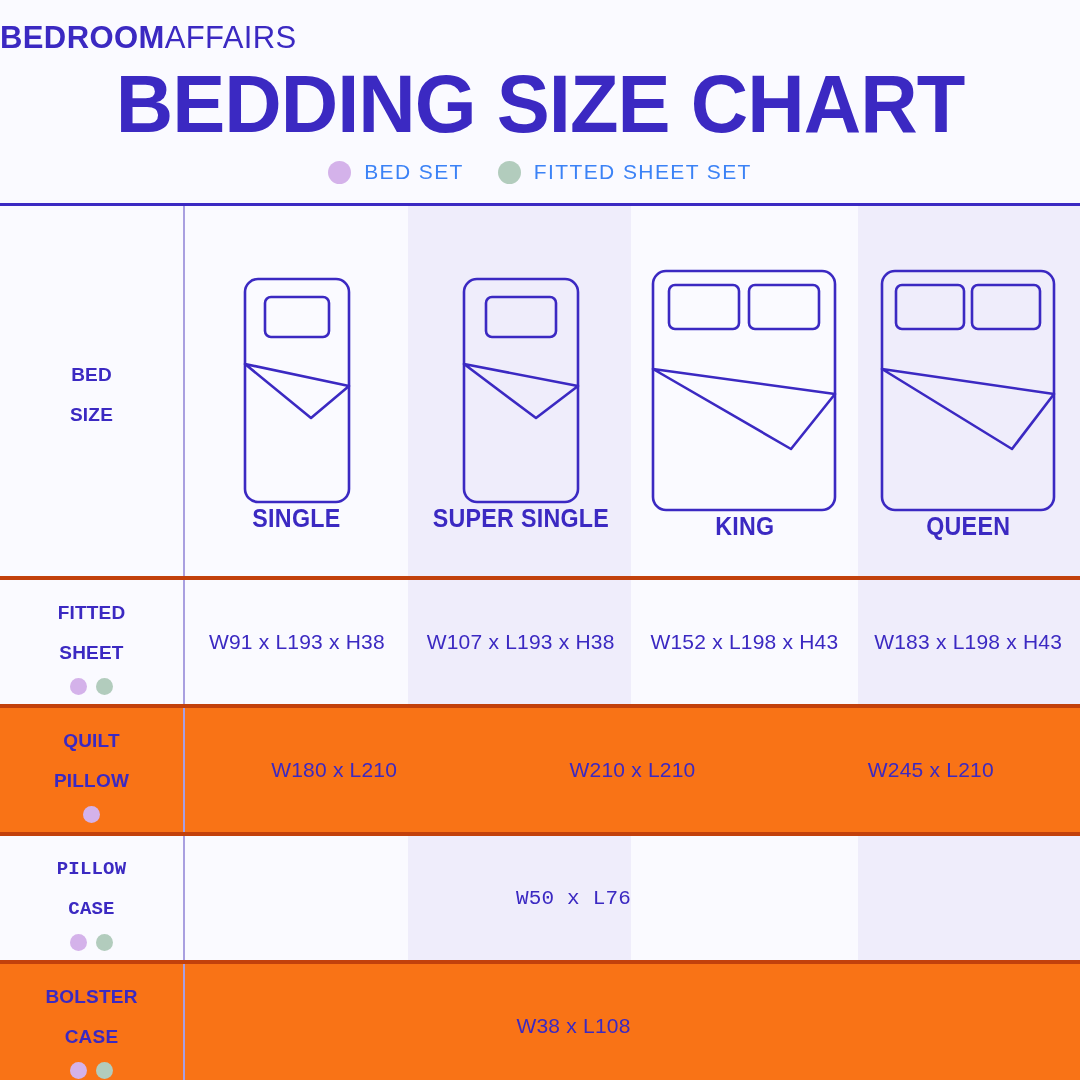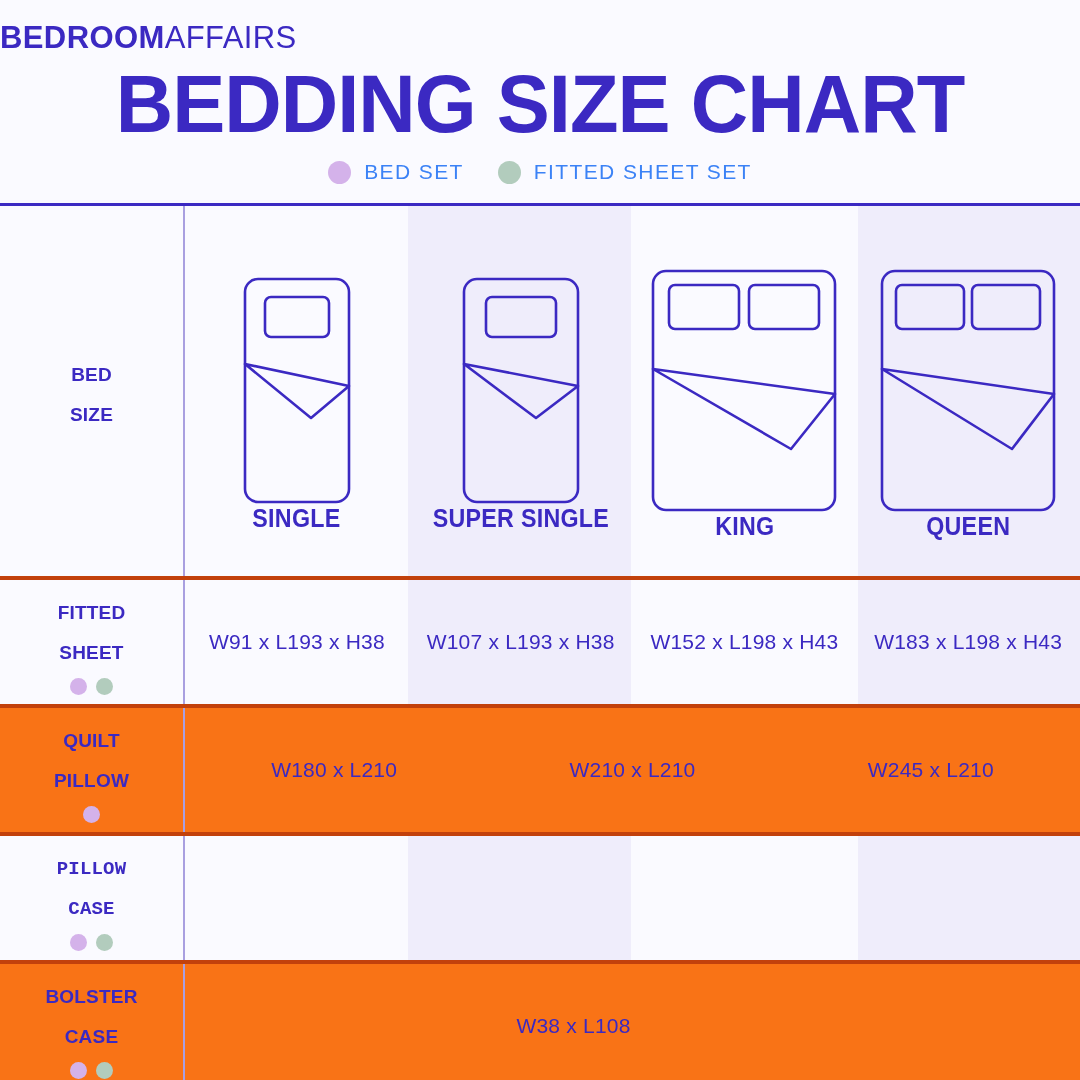--- a/index.html
+++ b/index.html
@@ -315,20 +315,25 @@
 
   <div class="row divider" id="row-pillow-case">
     <div class="row-label">
       <div class="row-label-text">PILLOW</div>
       <div class="row-label-text">CASE</div>
       <div class="row-dots">
         <span class="row-dot" style="background:#D4B2EA;"></span>
         <span class="row-dot" style="background:#B2CCBD;"></span>
       </div>
     </div>
+    <div class="row-cells">
+      <div class="cell-merged">
+        <span class="cell-text">W50 x L76</span>
+      </div>
+    </div>
   </div>
 
   <div class="row divider shaded" id="row-bolster-case">
     <div class="row-label">
       <div class="row-label-text">BOLSTER</div>
       <div class="row-label-text">CASE</div>
       <div class="row-dots">
         <span class="row-dot" style="background:#D4B2EA;"></span>
         <span class="row-dot" style="background:#B2CCBD;"></span>
       </div>

